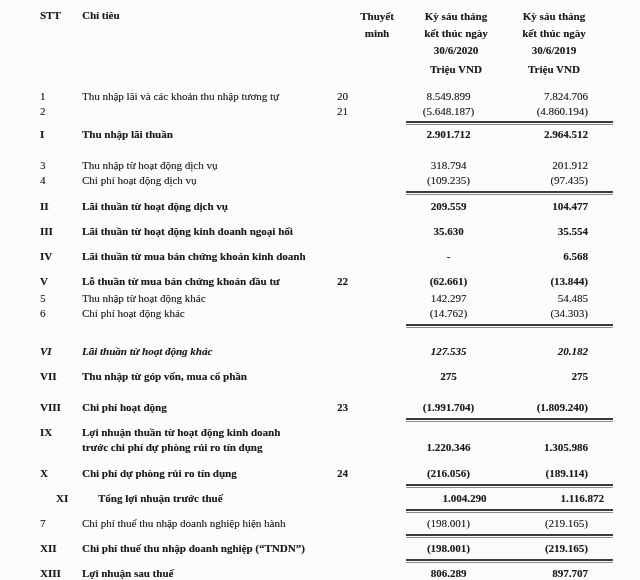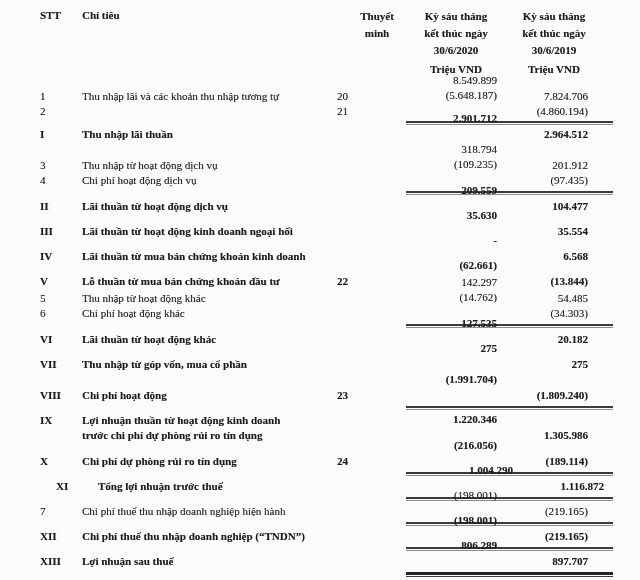--- a/index.html
+++ b/index.html
@@ -18,21 +18,21 @@
   .h-col  { position:absolute; top:8px; width:104px; text-align:center; line-height:17px; }
   .h-2020 { left:404px; }
   .h-2019 { left:502px; }
   .h-unit { margin-top:2px; }
   
   .trow { position:relative; width:640px; min-height:15px; box-sizing:border-box; padding-left:82px; }
   .trow.bold { font-weight:bold; }
   .cell-stt   { position:absolute; left:40px; top:0; }
   .cell-label { display:inline-block; max-width:272px; white-space:pre-line; }
   .cell-note  { position:absolute; left:337px; width:46px; top:0; }
-  .cell-v2020 { position:absolute; left:400px; width:97px; bottom:16px; text-align:right; }
+  .cell-v2020 { position:absolute; left:400px; width:97px; bottom:0; text-align:center; }
   .cell-v2019 { position:absolute; left:502px; width:86px; bottom:0; text-align:right; }
   
   .rule { position:relative; margin-left:406px; width:207px; height:4px; }
   .rule::before { content:""; position:absolute; left:0; right:0; top:0;     height:1.5px; background:#3b3b3b; }
   .rule::after  { content:""; position:absolute; left:0; right:0; top:2.5px; height:1px;   background:#8d8d8d; }
   .rule.final { height:6px; }
   .rule.final::before { height:2.5px; background:#262626; }
   .rule.final::after  { top:3.5px; height:1.5px; background:#3d3d3d; }
 </style>
 </head>
@@ -72,21 +72,21 @@
       <div class="trow" style="margin-top: 16px;"><span class="cell-stt">3</span><span class="cell-label">Thu nhập từ hoạt động dịch vụ</span><span class="cell-note"></span><span class="cell-v2020">318.794</span><span class="cell-v2019">201.912</span></div>
       <div class="trow" style="margin-top: 0px;"><span class="cell-stt">4</span><span class="cell-label">Chi phí hoạt động dịch vụ</span><span class="cell-note"></span><span class="cell-v2020">(109.235)</span><span class="cell-v2019">(97.435)</span></div>
       <div class="rule" style="margin-top: 3px;"></div>
       <div class="trow bold" style="margin-top: 4px;"><span class="cell-stt">II</span><span class="cell-label">Lãi thuần từ hoạt động dịch vụ</span><span class="cell-note"></span><span class="cell-v2020">209.559</span><span class="cell-v2019">104.477</span></div>
       <div class="trow bold" style="margin-top: 10px;"><span class="cell-stt">III</span><span class="cell-label">Lãi thuần từ hoạt động kinh doanh ngoại hối</span><span class="cell-note"></span><span class="cell-v2020">35.630</span><span class="cell-v2019">35.554</span></div>
       <div class="trow bold" style="margin-top: 10px;"><span class="cell-stt">IV</span><span class="cell-label">Lãi thuần từ mua bán chứng khoán kinh doanh</span><span class="cell-note"></span><span class="cell-v2020">-</span><span class="cell-v2019">6.568</span></div>
       <div class="trow bold" style="margin-top: 10px;"><span class="cell-stt">V</span><span class="cell-label">Lỗ thuần từ mua bán chứng khoán đầu tư</span><span class="cell-note">22</span><span class="cell-v2020">(62.661)</span><span class="cell-v2019">(13.844)</span></div>
       <div class="trow" style="margin-top: 2px;"><span class="cell-stt">5</span><span class="cell-label">Thu nhập từ hoạt động khác</span><span class="cell-note"></span><span class="cell-v2020">142.297</span><span class="cell-v2019">54.485</span></div>
       <div class="trow" style="margin-top: 0px;"><span class="cell-stt">6</span><span class="cell-label">Chi phí hoạt động khác</span><span class="cell-note"></span><span class="cell-v2020">(14.762)</span><span class="cell-v2019">(34.303)</span></div>
       <div class="rule" style="margin-top: 3px;"></div>
-      <div class="trow bold" style="margin-top: 4px;"><span class="cell-stt">VI</span><span class="cell-label">Lãi thuần từ hoạt động khác</span><span class="cell-note"></span><span class="cell-v2020">127.535</span><span class="cell-v2019">20.182</span></div>
+      <div class="trow bold" style="margin-top: 16px; font-style: italic;"><span class="cell-stt">VI</span><span class="cell-label">Lãi thuần từ hoạt động khác</span><span class="cell-note"></span><span class="cell-v2020">127.535</span><span class="cell-v2019">20.182</span></div>
       <div class="trow bold" style="margin-top: 10px;"><span class="cell-stt">VII</span><span class="cell-label">Thu nhập từ góp vốn, mua cổ phần</span><span class="cell-note"></span><span class="cell-v2020">275</span><span class="cell-v2019">275</span></div>
       <div class="trow bold" style="margin-top: 16px;"><span class="cell-stt">VIII</span><span class="cell-label">Chi phí hoạt động</span><span class="cell-note">23</span><span class="cell-v2020">(1.991.704)</span><span class="cell-v2019">(1.809.240)</span></div>
       <div class="rule" style="margin-top: 3px;"></div>
       <div class="trow bold" style="margin-top: 3px;"><span class="cell-stt">IX</span><span class="cell-label">Lợi nhuận thuần từ hoạt động kinh doanh
 trước chi phí dự phòng rủi ro tín dụng</span><span class="cell-note"></span><span class="cell-v2020">1.220.346</span><span class="cell-v2019">1.305.986</span></div>
       <div class="trow bold" style="margin-top: 11px;"><span class="cell-stt">X</span><span class="cell-label">Chi phí dự phòng rủi ro tín dụng</span><span class="cell-note">24</span><span class="cell-v2020">(216.056)</span><span class="cell-v2019">(189.114)</span></div>
       <div class="rule" style="margin-top: 3px;"></div>
       <div class="trow bold" style="margin-top: 3px; margin-left: 16px;"><span class="cell-stt">XI</span><span class="cell-label">Tổng lợi nhuận trước thuế</span><span class="cell-note"></span><span class="cell-v2020">1.004.290</span><span class="cell-v2019">1.116.872</span></div>
       <div class="rule" style="margin-top: 3px;"></div>
       <div class="trow" style="margin-top: 3px;"><span class="cell-stt">7</span><span class="cell-label">Chi phí thuế thu nhập doanh nghiệp hiện hành</span><span class="cell-note"></span><span class="cell-v2020">(198.001)</span><span class="cell-v2019">(219.165)</span></div>

